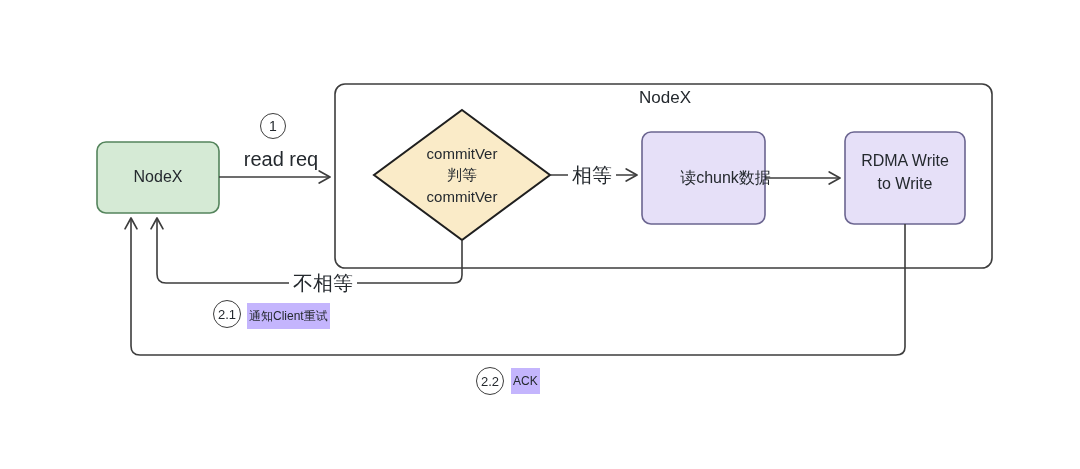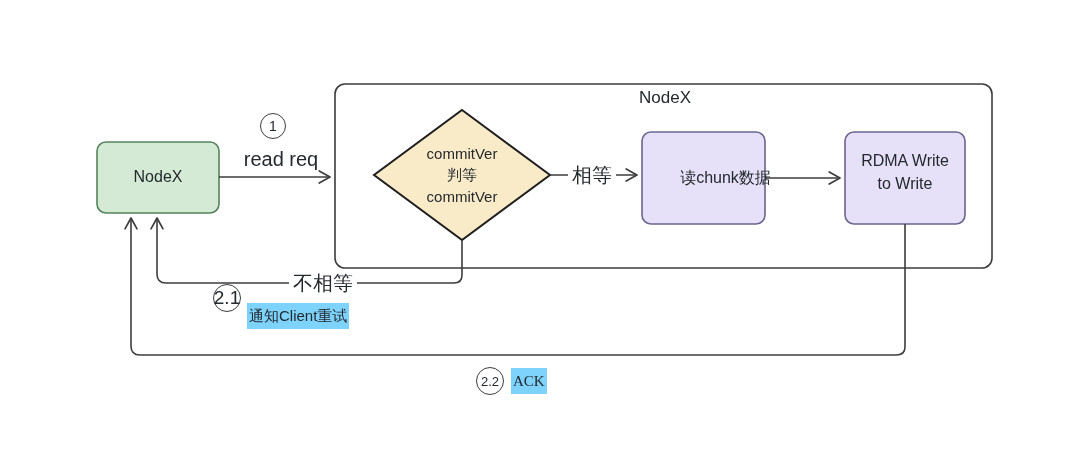--- a/index.html
+++ b/index.html
@@ -42,23 +42,23 @@
     font-size: 20px;
     background: #ffffff;
     padding: 0 4px;
     white-space: nowrap;
   }
   .marker-label {
     position: absolute;
     display: flex;
     align-items: center;
     color: #24292e;
-    font-size: 15px;
+    font-size: 12px;
     white-space: nowrap;
-    background: #7dd3fc;
+    background: #c4b5fd;
     padding: 0 2px;
   }
   .circle-num {
     position: absolute;
     display: flex;
     align-items: center;
     justify-content: center;
     border: 1.3px solid #3d3d3d;
     border-radius: 50%;
     color: #24292e;
@@ -121,19 +121,19 @@
 </div>
 
 <div class="edge-label" style="left:234px; top:148px; width:86px; height:22px;">read req</div>
 
 <div class="circle-num" style="left:260px; top:113px; width:26px; height:26px; font-size:14px;">1</div>
 
 <div class="edge-label" style="left:568px; top:164px; width:40px; height:22px;">相等</div>
 
 <div class="edge-label" style="left:289px; top:272px; width:60px; height:22px;">不相等</div>
 
-<div class="circle-num" style="left:213px; top:284px; width:28px; height:28px; font-size:19px;">2.1</div>
+<div class="circle-num" style="left:213px; top:300px; width:28px; height:28px; font-size:13px;">2.1</div>
 
 <div class="marker-label" style="left:247px; top:303px; height:26px;">通知Client重试</div>
 
 <div class="circle-num" style="left:476px; top:367px; width:28px; height:28px; font-size:13px;text-align:right;">2.2</div>
 
-<div class="marker-label" style="left:511px; top:368px; height:26px;font-family:Liberation Serif, serif;">ACK</div>
+<div class="marker-label" style="left:511px; top:368px; height:26px;">ACK</div>
 
 </body></html>

